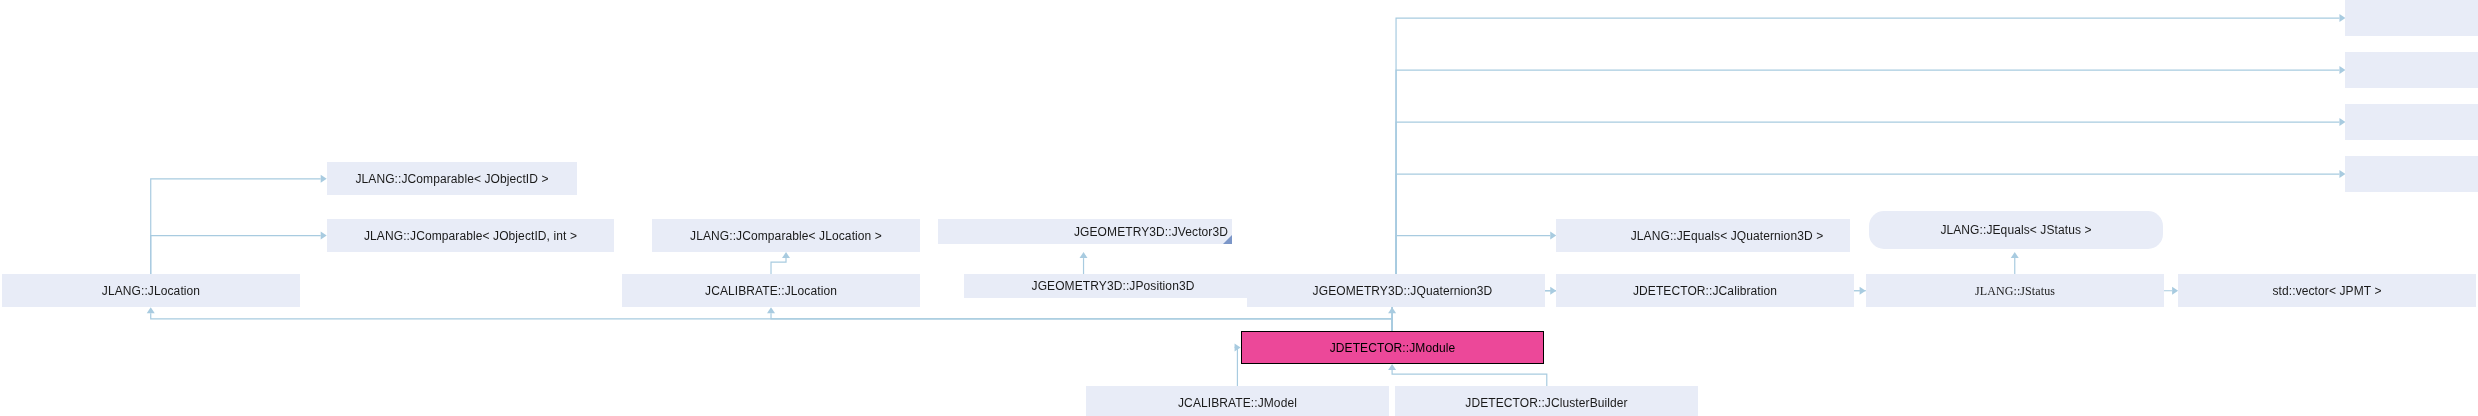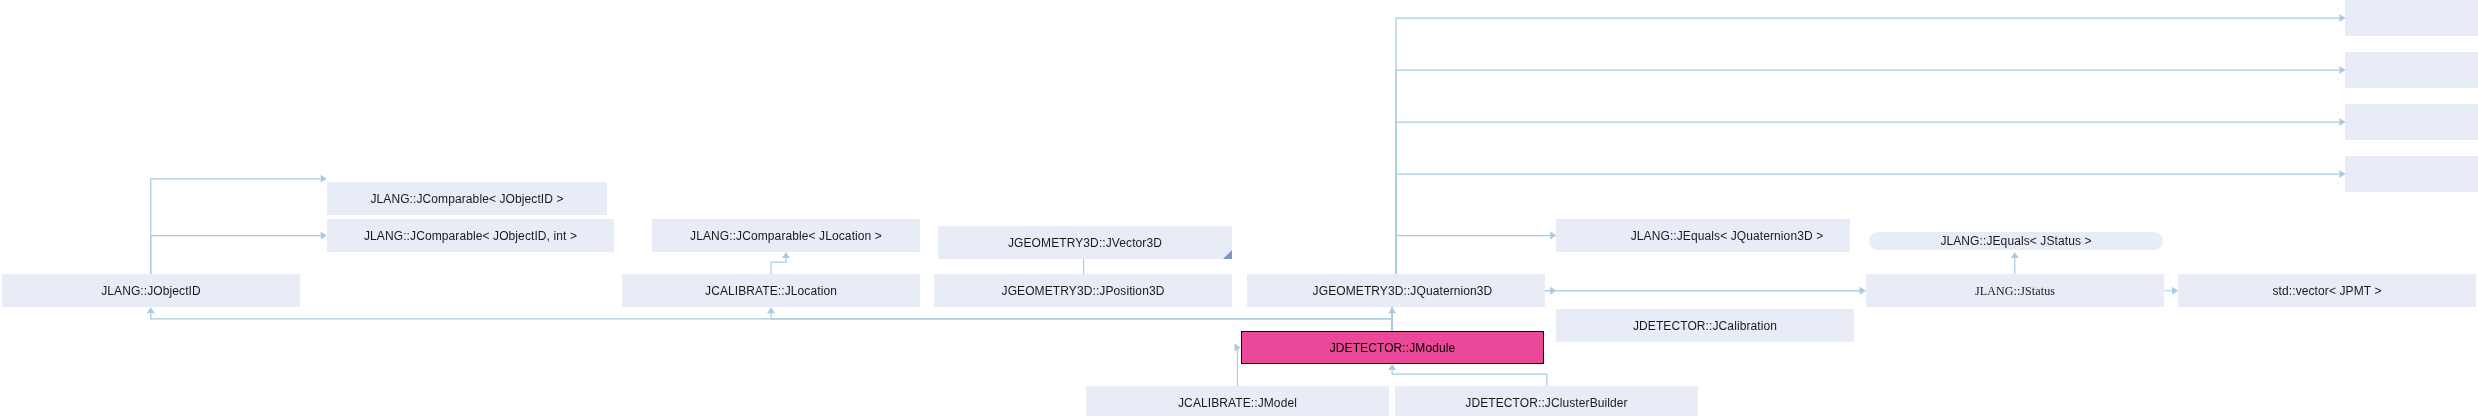--- a/index.html
+++ b/index.html
@@ -98,52 +98,52 @@
       <path d="M 1237.4216560509556 386.06060606060606 L 1237.4216560509556 347.45454545454544 L 1234.5783439490447 347.45454545454544"></path>
       <polygon points="1234.5783439490447,343.45454545454544 1234.5783439490447,351.45454545454544 1240.5783439490447,347.45454545454544" class="arrowhead"></polygon>
       <path d="M 1546.7770700636943 386.06060606060606 L 1546.7770700636943 374.06060606060606 L 1392.099363057325 374.06060606060606 L 1392.099363057325 369.99999999999994"></path>
       <polygon points="1388.099363057325,369.99999999999994 1396.099363057325,369.99999999999994 1392.099363057325,363.99999999999994" class="arrowhead"></polygon>
     </svg>
   <div id="nodes">
       <div class="node" style="left: 2345px; top: 0px; width: 593px; height: 36px;"></div>
       <div class="node" style="left: 2345px; top: 52px; width: 593px; height: 36px;"></div>
       <div class="node" style="left: 2345px; top: 104px; width: 593px; height: 36px;"></div>
       <div class="node" style="left: 2345px; top: 156px; width: 593px; height: 36px;"></div>
-      <div class="node" style="left: 327px; top: 162px; width: 280px; height: 33px; margin-top: 20px;">
+      <div class="node" style="left: 327px; top: 162px; width: 250px; height: 33px;">
         <span class="lbl">JLANG::JComparable&lt; JObjectID &gt;</span>
       </div>
       <div class="node" style="left: 327px; top: 219px; width: 287px; height: 33px;">
         <span class="lbl">JLANG::JComparable&lt; JObjectID, int &gt;</span>
       </div>
       <div class="node" style="left: 652px; top: 219px; width: 268px; height: 33px;">
         <span class="lbl">JLANG::JComparable&lt; JLocation &gt;</span>
       </div>
-      <div class="node" style="left: 938px; top: 226px; width: 294px; height: 33px;">
+      <div class="node" style="left: 938px; top: 219px; width: 294px; height: 25px; justify-content: flex-end;">
         <span class="lbl">JGEOMETRY3D::JVector3D</span>
         <span class="fold"></span>
       </div>
       <div class="node" style="left: 1556px; top: 219px; width: 294px; height: 33px; padding-left: 48px;">
         <span class="lbl">JLANG::JEquals&lt; JQuaternion3D &gt;</span>
       </div>
-      <div class="node" style="left: 1869px; top: 232px; width: 294px; height: 18px; border-radius: 15px;">
+      <div class="node" style="left: 1869px; top: 211px; width: 294px; height: 38px; border-radius: 15px;">
         <span class="lbl">JLANG::JEquals&lt; JStatus &gt;</span>
       </div>
       <div class="node" style="left: 2px; top: 274px; width: 298px; height: 33px;">
-        <span class="lbl">JLANG::JObjectID</span>
+        <span class="lbl">JLANG::JLocation</span>
       </div>
       <div class="node" style="left: 622px; top: 274px; width: 298px; height: 33px;">
         <span class="lbl">JCALIBRATE::JLocation</span>
       </div>
-      <div class="node" style="left: 934px; top: 274px; width: 298px; height: 33px;">
+      <div class="node" style="left: 964px; top: 274px; width: 298px; height: 24px;">
         <span class="lbl">JGEOMETRY3D::JPosition3D</span>
       </div>
       <div class="node" style="left: 1247px; top: 274px; width: 298px; height: 33px; padding-left: 13px;">
         <span class="lbl">JGEOMETRY3D::JQuaternion3D</span>
       </div>
-      <div class="node" style="left: 1556px; top: 274px; width: 298px; height: 33px; margin-top: 35px;">
+      <div class="node" style="left: 1556px; top: 274px; width: 298px; height: 33px;">
         <span class="lbl">JDETECTOR::JCalibration</span>
       </div>
       <div class="node" style="left: 1866px; top: 274px; width: 298px; height: 33px; font-family: Liberation Serif, serif;">
         <span class="lbl">JLANG::JStatus</span>
       </div>
       <div class="node" style="left: 2178px; top: 274px; width: 298px; height: 33px; text-align: center;">
         <span class="lbl">std::vector&lt; JPMT &gt;</span>
       </div>
       <div class="node focus" style="left: 1241px; top: 331px; width: 303px; height: 33px;">
         <span class="lbl">JDETECTOR::JModule</span>

